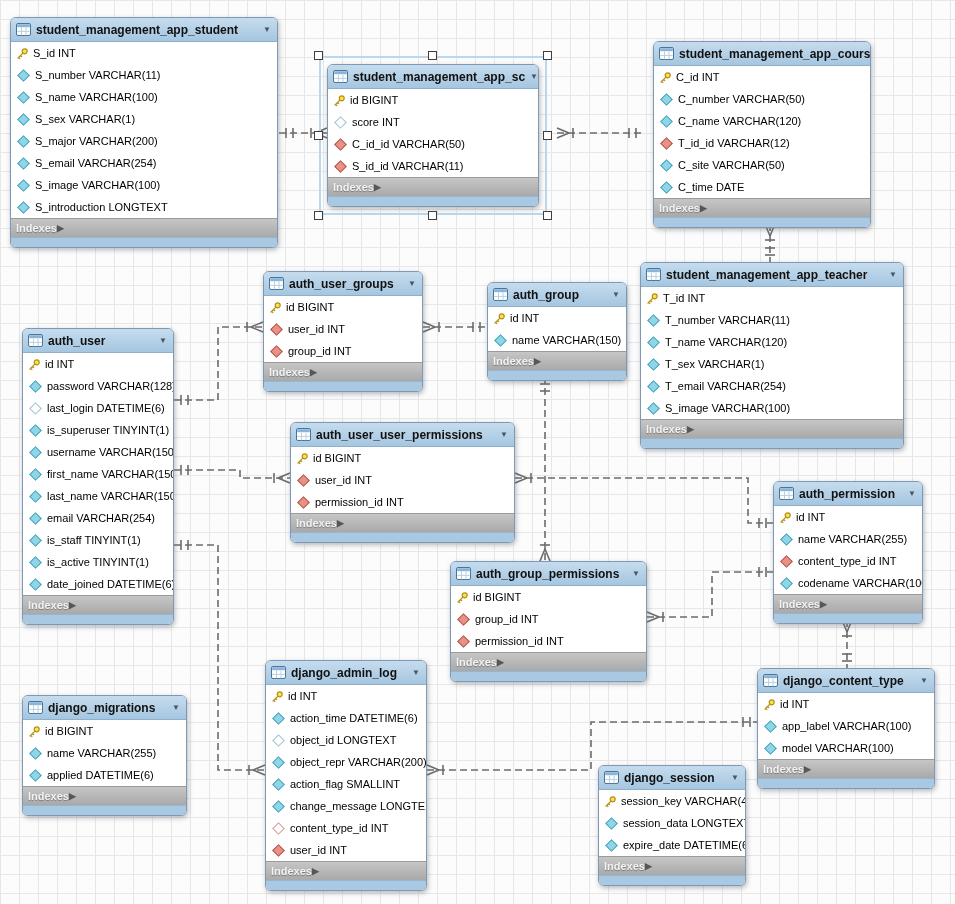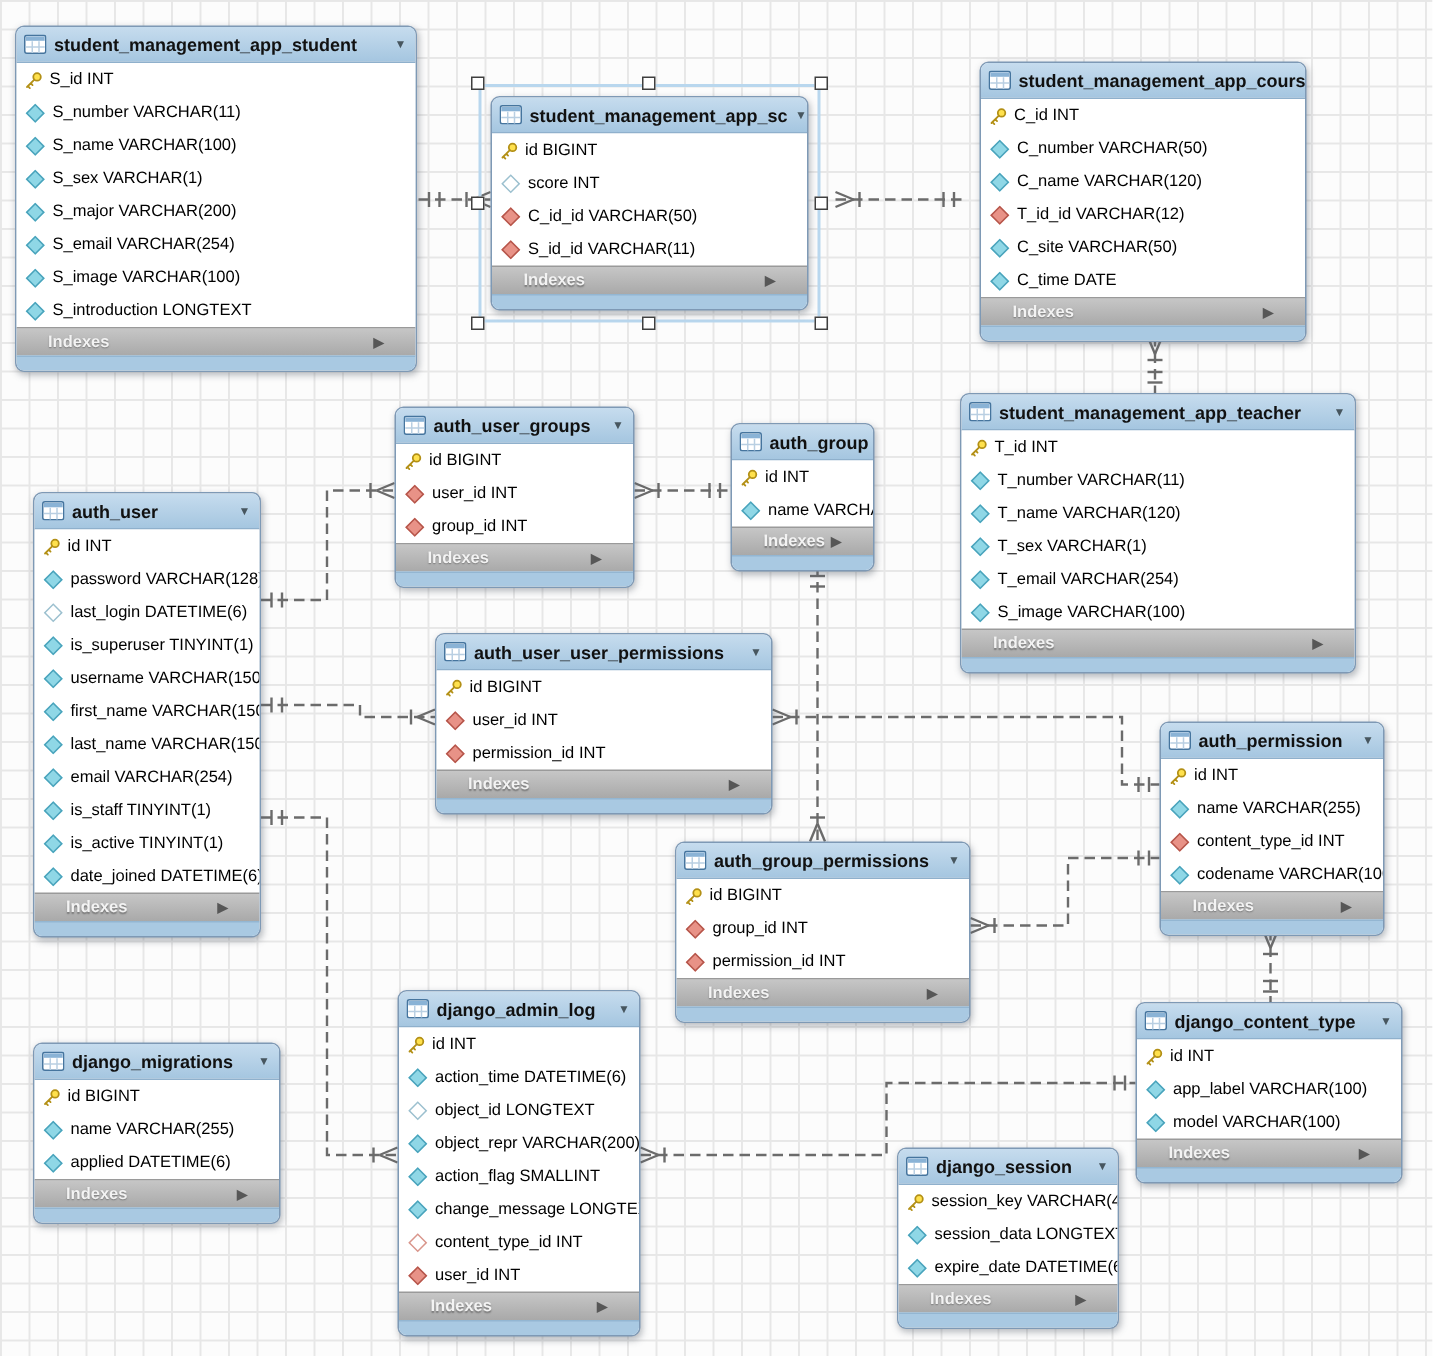--- a/index.html
+++ b/index.html
@@ -29,21 +29,21 @@
     font-size:11px;color:#000;background:#fff;white-space:nowrap;overflow:hidden;
   }
   .dm{width:7px;height:7px;transform:rotate(45deg);margin:0 7px 0 4px;flex:none;}
   .dm.col{background:#8fd7e6;border:1px solid #4aa3bb;}
   .dm.colnull{background:#fff;border:1px solid #9cc0cf;}
   .dm.fk{background:#e89287;border:1px solid #b5564b;}
   .dm.fknull{background:#fff;border:1px solid #d9968c;}
   .keyicon{width:13px;height:13px;margin:0 4px 0 1px;flex:none;}
   .hicon{width:15px;height:13px;flex:none;}
   .tbl-indexes{
-    display:flex;align-items:center;justify-content:space-between;height:18px;padding:0 21px;
+    display:flex;align-items:center;height:18px;padding:0 5px;
     background:linear-gradient(#c6c6c6,#a9a9a9);border-top:1px solid #9a9a9a;
     color:#f3f3f3;font-size:11px;font-weight:bold;text-shadow:0 1px 1px rgba(80,80,80,.6);
   }
   .idx-arrow{color:#575757;font-size:9px;text-shadow:none;line-height:1;}
   .tbl-footer{height:9px;background:#a9c9e2;border-top:1px solid #93b6d2;}
   .sel-rect{position:absolute;left:-8px;top:-8px;right:-8px;bottom:-8px;border:2px solid #b9d7ee;z-index:-1;}
   .handle{position:absolute;width:7px;height:7px;background:#fff;border:1.5px solid #3f3f3f;z-index:4;}
   .h-nw{left:-13px;top:-13px;}        .h-n{left:calc(50% - 5px);top:-13px;}        .h-ne{right:-13px;top:-13px;}
   .h-w{left:-13px;top:calc(50% - 5px);}                                            .h-e{right:-13px;top:calc(50% - 5px);}
   .h-sw{left:-13px;bottom:-13px;}     .h-s{left:calc(50% - 5px);bottom:-13px;}     .h-se{right:-13px;bottom:-13px;}
@@ -341,21 +341,21 @@
           <span class="dm fk"></span>
           <span>group_id INT</span>
         </div>
         <div class="tbl-indexes">
           <span>Indexes</span>
           <span class="idx-arrow">▶</span>
         </div>
         <div class="tbl-footer"></div>
       </div>
     </div>
-    <div class="table" style="left: 487px; top: 282px; width: 96px;">
+    <div class="table" style="left: 487px; top: 282px; width: 140px;">
       <div class="tbl-box">
         <div class="tbl-header">
           <svg class="hicon" viewBox="0 0 15 13">
             <rect x="0.5" y="0.5" width="14" height="12" rx="1.5" fill="#ffffff" stroke="#46759e"></rect>
             <rect x="1.2" y="1.2" width="12.6" height="3" fill="#8ab3d6"></rect>
             <path d="M5.5 4.5 V12.3 M10 4.5 V12.3 M1.2 8.4 H13.8" stroke="#b9cfe2" stroke-width="1" fill="none"></path>
           </svg>
           <span>auth_group</span>
           <span class="tbl-caret">▼</span>
         </div>

